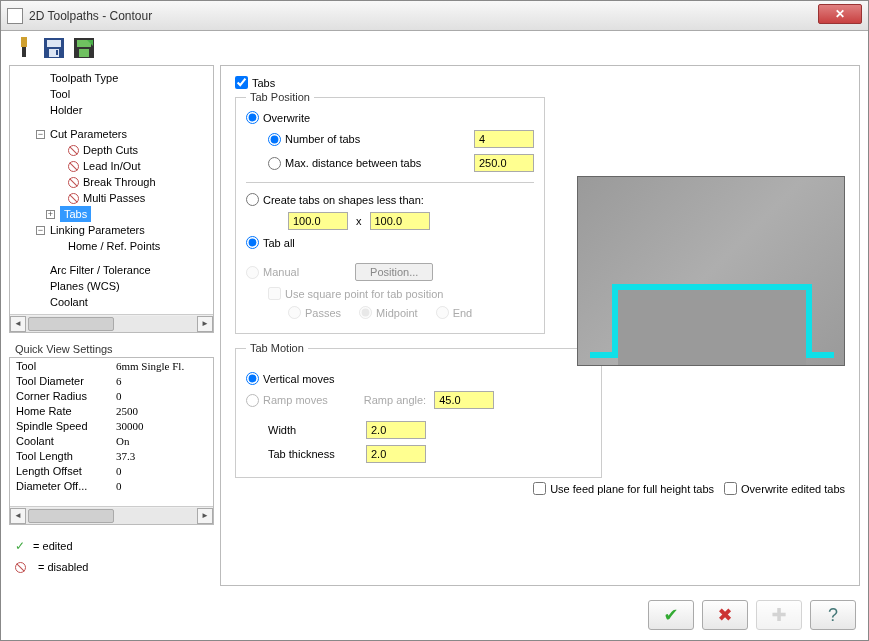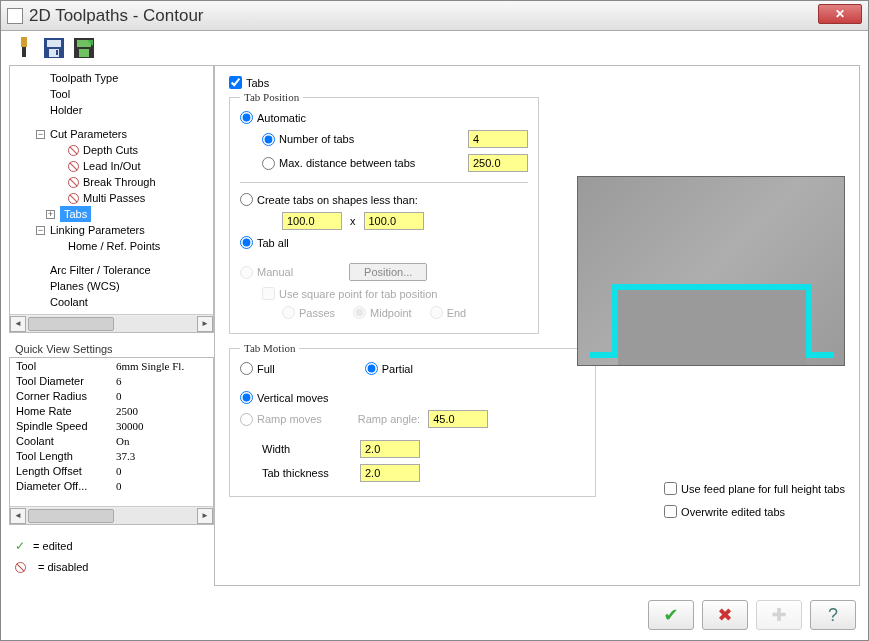--- a/index.html
+++ b/index.html
@@ -27,21 +27,21 @@
   align-items: center;
   padding: 0 6px;
   position: relative;
 }
 .titleicon {
   width: 16px; height: 16px;
   background: #fff;
   border: 1px solid #888;
   margin-right: 6px;
 }
-.titletext { color: #333; font-size: 17px; }
+.titletext { color: #333; font-size: 12px; }
 .closebtn {
   position: absolute;
   right: 6px; top: 3px;
   width: 44px; height: 20px;
   background: linear-gradient(to bottom, #e08080, #c84040);
   border: 1px solid #933;
   border-radius: 2px;
   color: #fff;
   text-align: center;
   line-height: 18px;
@@ -58,20 +58,21 @@
 .tbtn {
   width: 26px; height: 26px;
   display: flex;
   align-items: center;
   justify-content: center;
 }
 .content {
   flex: 1;
   display: flex;
   padding: 0 8px 8px 8px;
+  gap: 6px;
   min-height: 0;
   justify-content: flex-end;
 }
 .leftcol {
   width: 205px;
   display: flex;
   flex-direction: column;
   gap: 6px;
 }
 .treepanel, .quickpanel {
@@ -174,21 +175,21 @@
   position: relative;
   display: flex;
   flex-direction: column;
 }
 .tabs-check { display: inline-flex; align-items: center; gap: 4px; margin-bottom: 2px; }
 fieldset {
   border: 1px solid #ccc;
   padding: 8px 10px;
   margin-bottom: 8px;
 }
-legend { font-size: 11px; padding: 0 4px; color: #333; font-family: Liberation Serif, serif; }
+legend { font-size: 11px; padding: 0 4px; color: #333; }
 .radio, .checkbox {
   display: inline-flex;
   align-items: center;
   gap: 4px;
 }
 input[type=radio], input[type=checkbox] {
   width: 13px; height: 13px;
   margin: 0;
 }
 .numfield {
@@ -227,21 +228,21 @@
 }
 .preview .shape {
   position: absolute;
   left: 12px; right: 12px; bottom: 0; height: 82px;
 }
 .preview-check {
   position: absolute;
   right: 14px;
   top: 416px;
   display: flex;
-  flex-direction: column;
+  flex-direction: row;
   gap: 10px;
 }
 .footer {
   display: flex;
   justify-content: flex-end;
   padding: 6px 12px 10px 12px;
   gap: 8px;
 }
 .footbtn {
   width: 46px; height: 30px;
@@ -426,21 +427,21 @@
       <label class="tabs-check">
         <input type="checkbox" checked="" style="">
           <span>Tabs</span>
       </label>
 
       <fieldset style="width:310px">
         <legend>Tab Position</legend>
         <div class="rowline">
           <label class="radio">
               <input type="radio" name="tp" checked="" style="">
-              <span>Automatic</span>
+              <span>Overwrite</span>
             </label>
         </div>
         <div class="rowline indented">
           <label class="radio">
               <input type="radio" name="auto" checked="" style="">
               <span>Number of tabs</span>
             </label>
           <span style="flex:1"></span>
           <input class="numfield" value="4" style="">
         </div>
@@ -496,30 +497,20 @@
             </label>
           <label class="radio">
               <input type="radio" disabled="" style="">
               <span>End</span>
             </label>
         </div>
       </fieldset>
 
       <fieldset style="width:367px">
         <legend>Tab Motion</legend>
-        <div class="rowline" style="gap:90px">
-          <label class="radio">
-              <input type="radio" name="motion" style="">
-              <span>Full</span>
-            </label>
-          <label class="radio">
-              <input type="radio" name="motion" checked="" style="">
-              <span>Partial</span>
-            </label>
-        </div>
         <div style="height:10px"></div>
         <div class="rowline">
           <label class="radio">
               <input type="radio" name="moves" checked="" style="">
               <span>Vertical moves</span>
             </label>
         </div>
         <div class="rowline">
           <label class="radio dim">
               <input type="radio" name="moves" style="">

